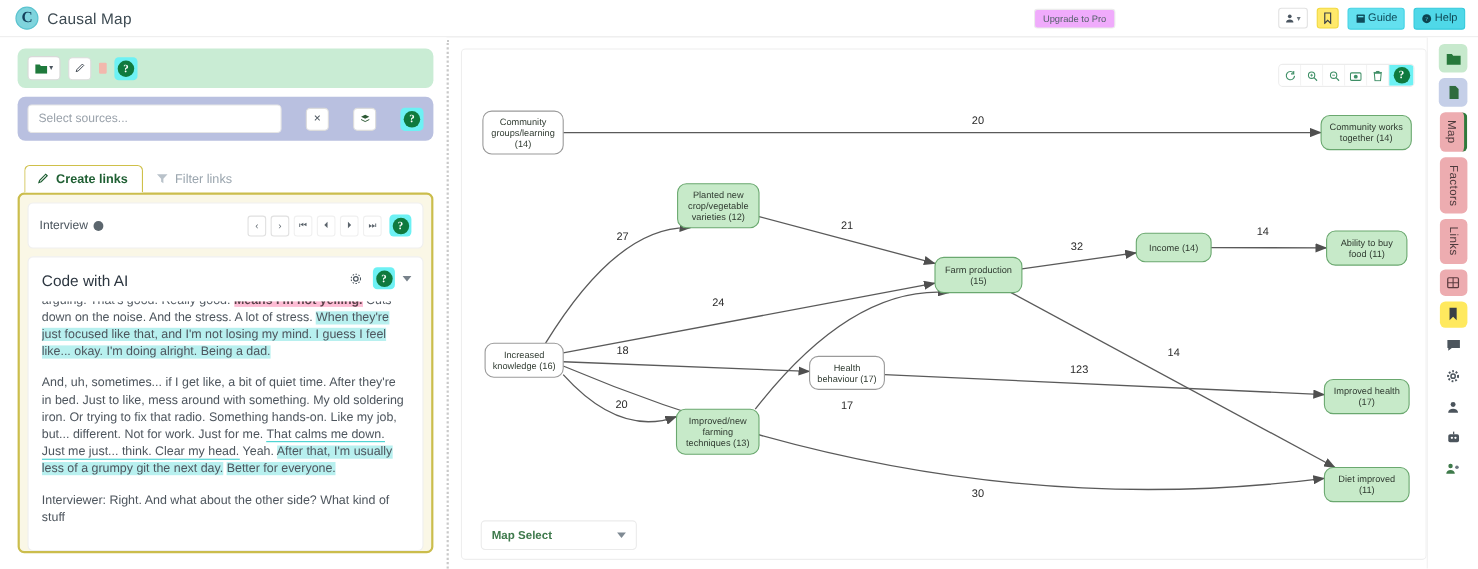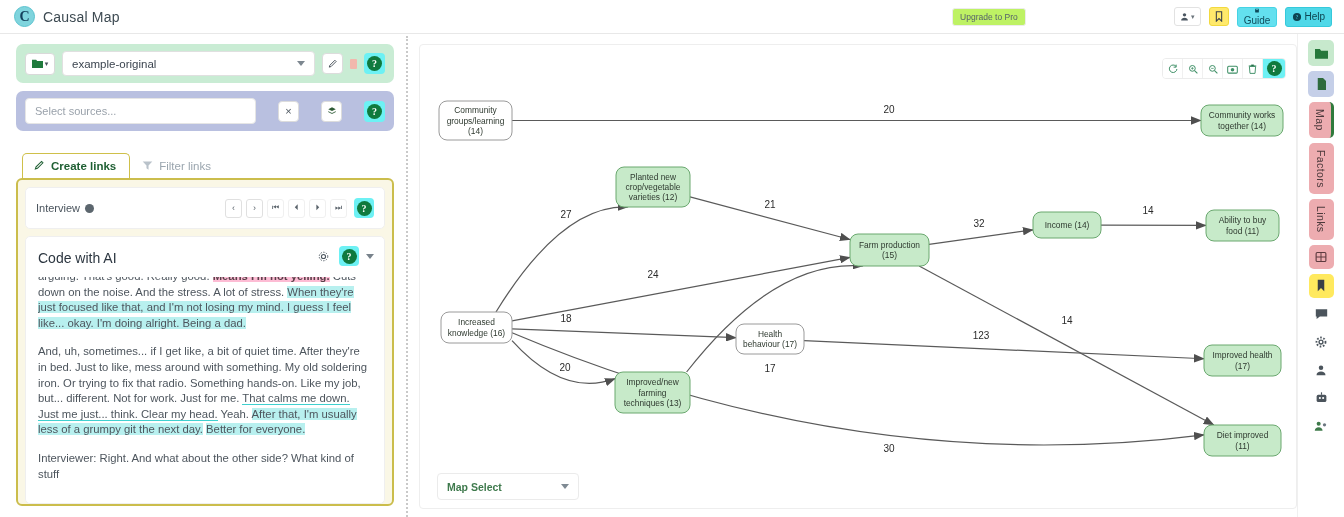--- a/index.html
+++ b/index.html
@@ -22,31 +22,31 @@
     width:21px;height:21px;border-radius:50%;
     background:#7fd4dd; color:#14415c; font-weight:bold; font-size:14px;
     display:flex;align-items:center;justify-content:center;
     font-family:"Liberation Serif", serif;
     border:1px solid #5bc3cf;
   }
   .app-title{ font-size:14px; color:#3d4a52; letter-spacing:.2px; }
 
   .topbar-right{ margin-left:auto; display:flex; align-items:center; gap:8px; margin-right:12px; }
   .upgrade-pill{
-    font-size:8.5px; color:#55616b; background:#bef264;
+    font-size:8.5px; color:#55616b; background:#f0abfc;
     border:1px solid #ececec; border-radius:3px; padding:3px 7px;
     margin-right:140px;
   }
   .icon-btn-sm{
     height:19px; min-width:27px; border:1px solid #e2e2e2; border-radius:3px;
     background:#fff; display:flex;align-items:center;justify-content:center;
     gap:2px; font-size:9px; color:#4a5560; padding:0 4px;
   }
   .bookmark-btn{ background:#ffe96b; border-color:#f2d93f; min-width:20px;}
-  .guide-btn{ background:#63e0ef; border-color:#45d3e4; color:#0f4c5c; font-size:10px; padding:0 6px; height:20px;flex-direction:column;}
+  .guide-btn{ background:#63e0ef; border-color:#45d3e4; color:#0f4c5c; font-size:10px; padding:0 6px; height:20px;}
   .help-btn{ background:#4fd8e8; border-color:#35c9db; color:#0d4450; font-size:10px; padding:0 6px; height:20px;}
 
   
   #left-panel{
     position:absolute; left:0; top:34px; width:406px; height:483px;
     background:#fff; overflow:hidden;
   }
   .group-green{
     margin:10px 12px 0 16px; background:#c9ecd4; border-radius:7px;
     padding:7px 9px; display:flex; align-items:center; gap:7px;
@@ -235,24 +235,20 @@
   </div>
 
   <div id="left-panel">
 
     <div class="group-green">
       <div class="folder-btn">
         <svg width="11" height="9" viewBox="0 0 16 13">
             <path d="M0 1h6l1.5 2H16v10H0z" fill="#1f7a3c"></path>
           </svg>
         <span style="font-size:7px;color:#4a545d">▾</span>
-      </div>
-      <div class="select-box">
-        <span>example-original</span>
-        <span class="caret-down"></span>
       </div>
       <div class="sq-btn">
         <svg width="10" height="10" viewBox="0 0 16 16">
             <path d="M2 13l1-3 8-8 2 2-8 8z" fill="none" stroke="#3a444d" stroke-width="1.4"></path>
           </svg>
       </div>
       <div class="lock-ico"></div>
       <div class="help-circ">
         <div class="help-dot">?</div>
       </div>

